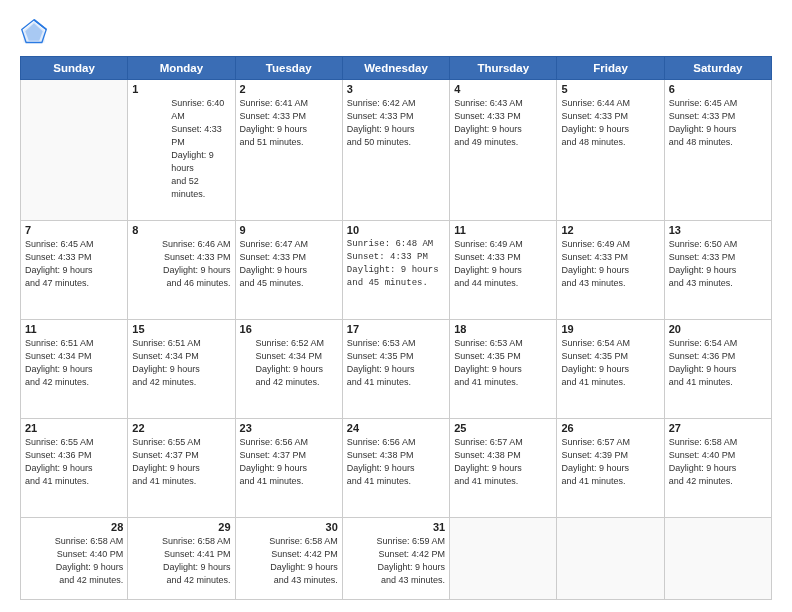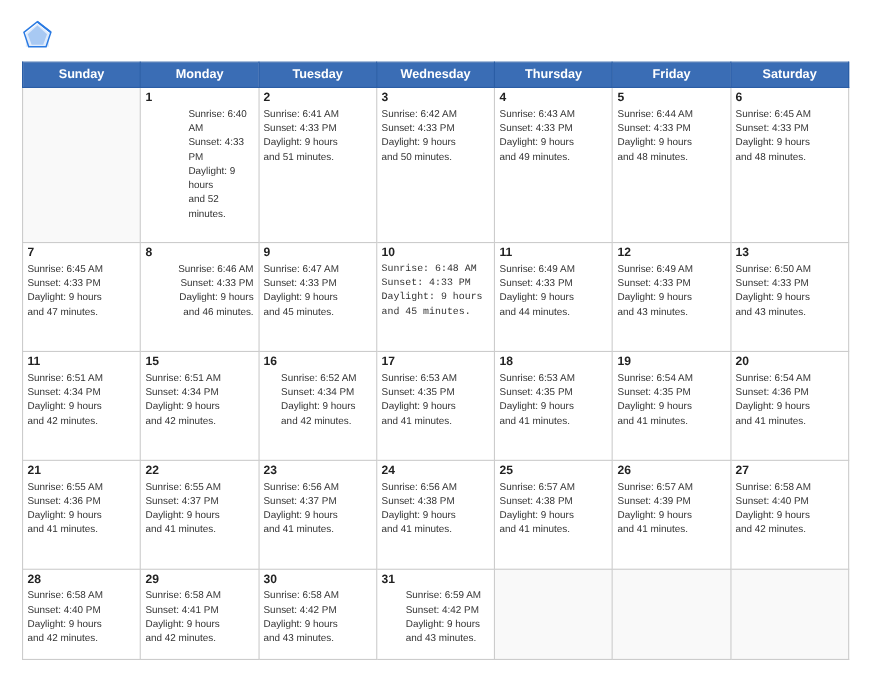--- a/index.html
+++ b/index.html
@@ -90,20 +90,21 @@
     .day-info {
       font-size: 9px;
       color: #333;
       line-height: 1.45;
     }
     .empty-cell {
       background: #f9f9f9;
     }
     tr:last-child td {
       height: 72px;
+      text-align: right;
     }
   </style>
 </head>
 <body>
 
 <div class="page">
   <div class="header">
     <div class="logo">
       <svg class="logo-icon" viewBox="0 0 32 32" xmlns="http://www.w3.org/2000/svg">
         <polygon points="16,4 28,14 28,28 4,28 4,14" fill="#2a7ae2" opacity="0.15"></polygon>

